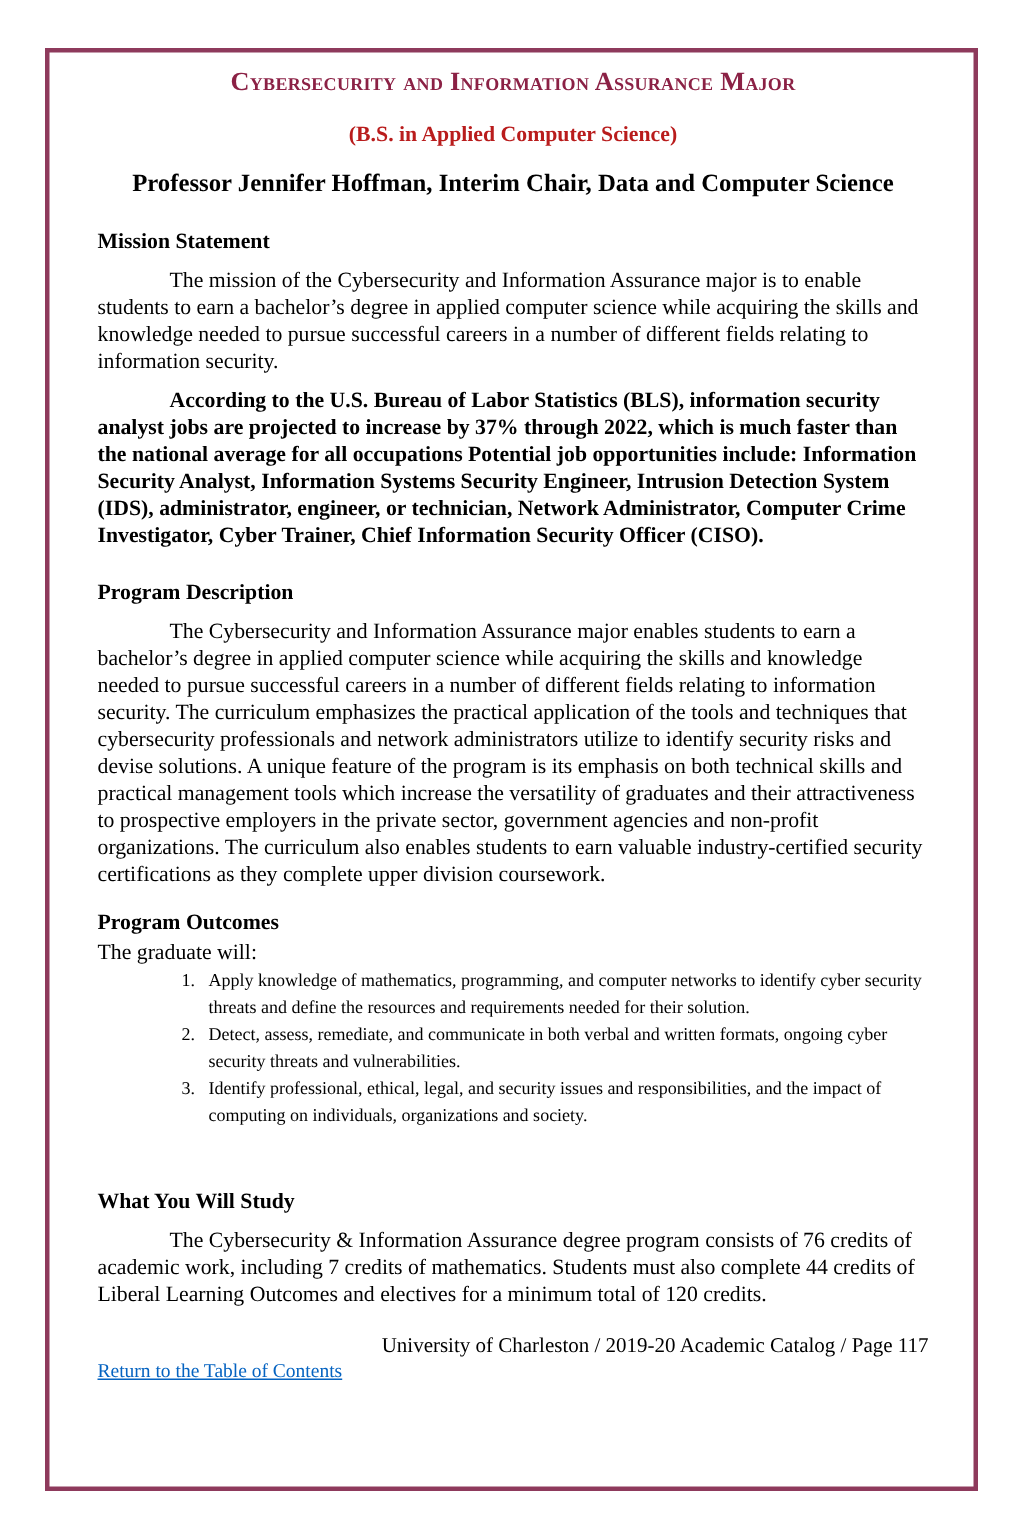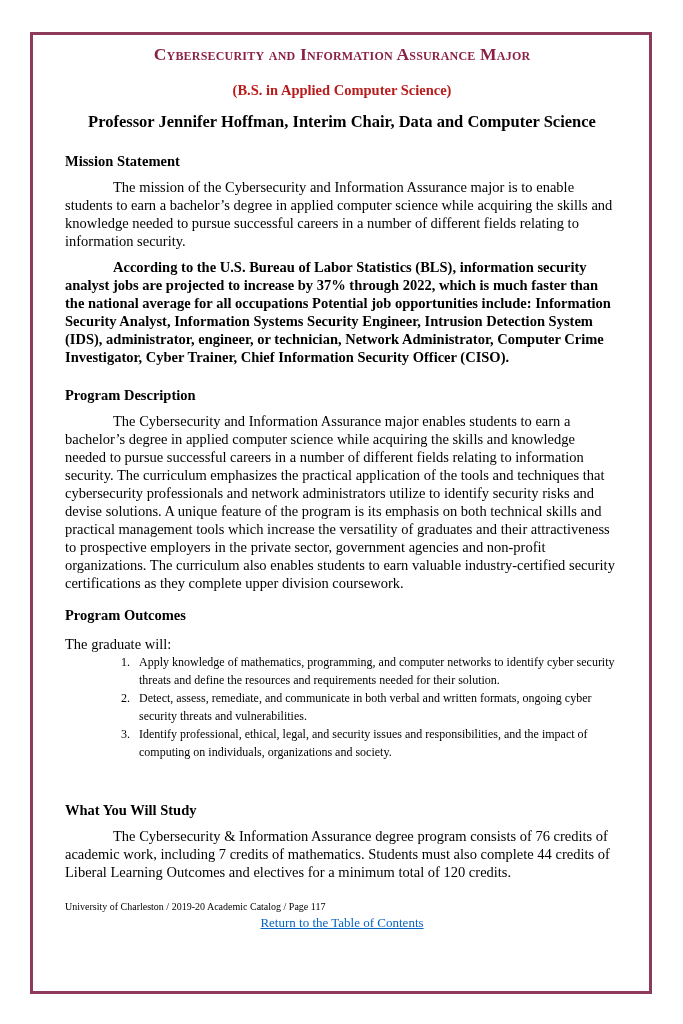--- a/index.html
+++ b/index.html
@@ -56,38 +56,37 @@
   .body-par {
     font-size: 14.5px;
     line-height: 18px;
     margin: 8px 0 0 0;
     text-indent: 48px;
   }
   .body-par.spaced { margin-top: 8px; font-weight: bold; }
   .list-intro {
     font-size: 14.5px;
     line-height: 18px;
-    margin: 11px 0 0 0;
+    margin: 2px 0 0 0;
   }
   ol.outcomes {
     margin: 0 0 0 40px;
     padding: 0 0 0 28px;
     font-size: 12px;
     line-height: 18px;
   }
   ol.outcomes li { padding-left: 6px; }
   .footer {
     margin-top: 18px;
-    text-align: left;
-    font-size: 10px;
+    text-align: right;
+    font-size: 14px;
     line-height: 16px;
   }
   .toc-link {
     display: block;
-    text-align: center;
     font-size: 13px;
     line-height: 16px;
     color: #0563c1;
     text-decoration: underline;
     cursor: pointer;
   }
 </style>
 </head>
 <body>
 

